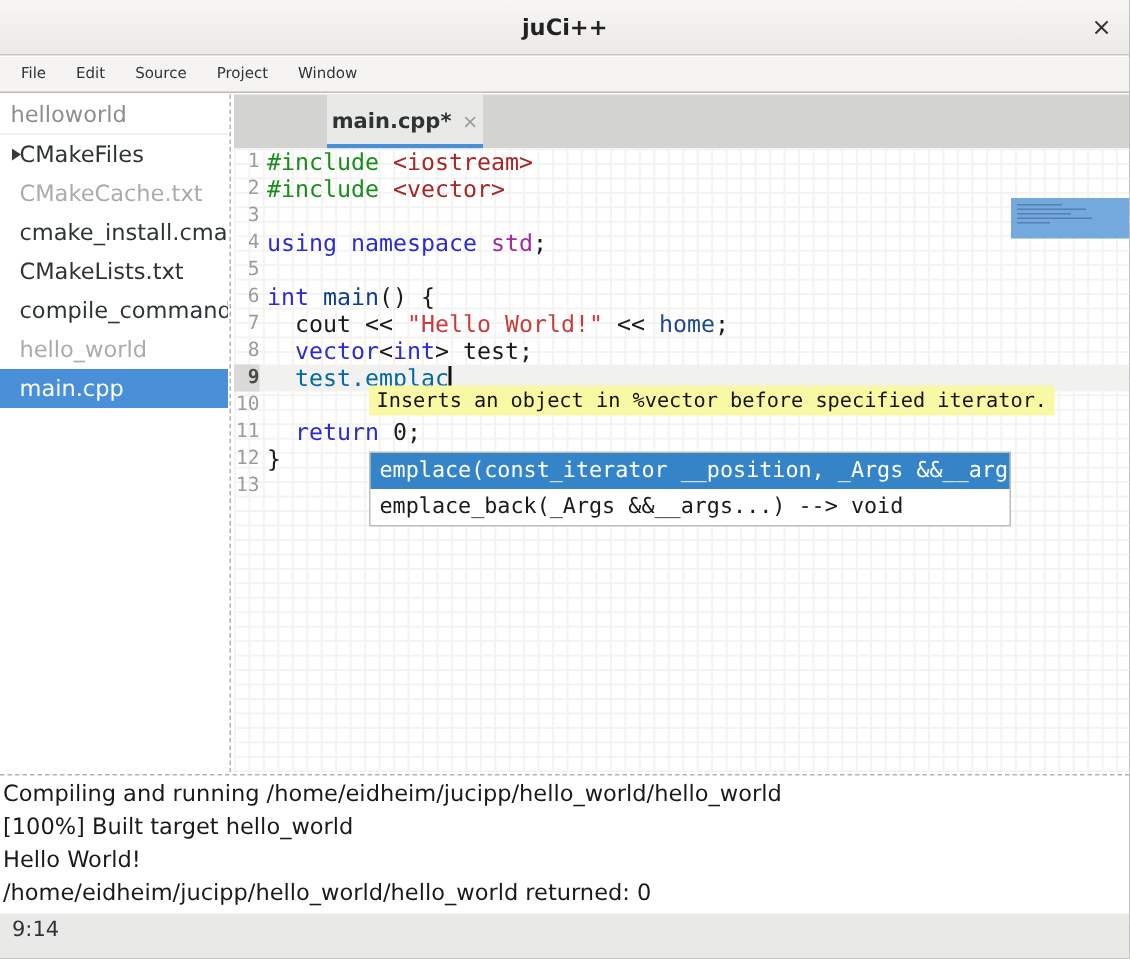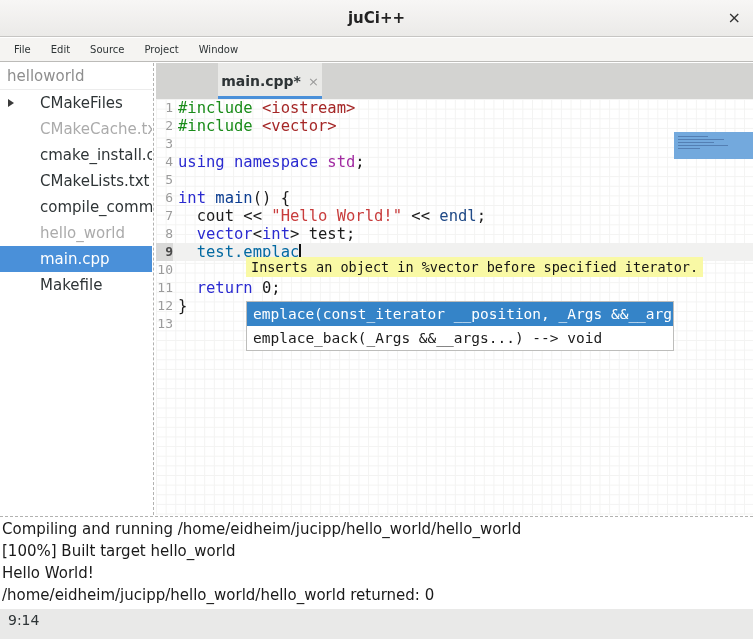--- a/index.html
+++ b/index.html
@@ -15,21 +15,21 @@
 
   
   .menubar { position:absolute; left:0; top:38px; right:0; height:24px; background:#f5f4f2;
              border-bottom:1px solid #bcbbb8; display:flex; align-items:center; padding-left:4px; }
   .menu-item { padding:0 10px; font-size:10px; color:#2e3436; }
 
   
   .sidebar { position:absolute; left:0; top:63px; width:152px; bottom:124px; background:#fff; overflow:hidden; }
   .project-row { height:27px; line-height:27px; padding-left:7px; color:#8e8e8e; font-size:15px;
                  border-bottom:1px solid #ececec; white-space:nowrap; }
-  .file-item { position:relative; height:26px; line-height:26px; padding-left:40px; font-size:15px;
+  .file-item { position:relative; height:26px; line-height:26px; padding-left:13px; font-size:15px;
                color:#2e3436; white-space:nowrap; overflow:hidden; }
   .file-item.muted { color:#ababab; }
   .file-item.selected { background:var(--accent,#4a90d9); color:#fff; }
   .arrow { display:none; position:absolute; left:8px; top:50%; transform:translateY(-50%);
            width:0; height:0; border-left:6px solid #3a3a3a; border-top:4px solid transparent; border-bottom:4px solid transparent; }
   .file-item.dir .arrow { display:block; }
 
   
   .vsplit { position:absolute; left:152px; top:63px; width:4px; bottom:124px; background:#fff; }
   .vsplit::after { content:""; position:absolute; left:1px; top:0; bottom:0; border-left:1px dashed #b2b2b0; }
@@ -127,24 +127,20 @@
           <span class="fname">compile_commands.json</span>
         </div>
         <div class="file-item muted">
           
           <span class="fname">hello_world</span>
         </div>
         <div class="file-item selected">
           
           <span class="fname">main.cpp</span>
         </div>
-        <div class="file-item">
-          
-          <span class="fname">Makefile</span>
-        </div>
       </div>
   </div>
 
   <div class="vsplit"></div>
 
   <div class="editor-pane">
     <div class="tabbar">
       <div class="tab">
         <span class="tab-label">main.cpp*</span>
         <span class="tab-close">×</span>
@@ -152,21 +148,21 @@
     </div>
 
     <div class="code-area">
       <div>
           <div class="code-row"><span class="gutter">1</span><span class="code-text"><span style="color: rgb(26, 140, 26);">#include</span><span style="color: rgb(27, 27, 27);"> </span><span style="color: rgb(165, 39, 39);">&lt;iostream&gt;</span></span></div>
           <div class="code-row"><span class="gutter">2</span><span class="code-text"><span style="color: rgb(26, 140, 26);">#include</span><span style="color: rgb(27, 27, 27);"> </span><span style="color: rgb(165, 39, 39);">&lt;vector&gt;</span></span></div>
           <div class="code-row"><span class="gutter">3</span><span class="code-text"></span></div>
           <div class="code-row"><span class="gutter">4</span><span class="code-text"><span style="color: rgb(43, 43, 208);">using</span><span style="color: rgb(27, 27, 27);"> </span><span style="color: rgb(43, 43, 208);">namespace</span><span style="color: rgb(27, 27, 27);"> </span><span style="color: rgb(161, 43, 161);">std</span><span style="color: rgb(27, 27, 27);">;</span></span></div>
           <div class="code-row"><span class="gutter">5</span><span class="code-text"></span></div>
           <div class="code-row"><span class="gutter">6</span><span class="code-text"><span style="color: rgb(43, 43, 208);">int</span><span style="color: rgb(27, 27, 27);"> </span><span style="color: rgb(11, 61, 145);">main</span><span style="color: rgb(27, 27, 27);">() {</span></span></div>
-          <div class="code-row"><span class="gutter">7</span><span class="code-text"><span style="color: rgb(27, 27, 27);">  cout &lt;&lt; </span><span style="color: rgb(200, 60, 60);">"Hello World!"</span><span style="color: rgb(27, 27, 27);"> &lt;&lt; </span><span style="color: rgb(32, 74, 135);">endl</span><span style="color: rgb(27, 27, 27);">;</span></span></div>
+          <div class="code-row"><span class="gutter">7</span><span class="code-text"><span style="color: rgb(27, 27, 27);">  cout &lt;&lt; </span><span style="color: rgb(200, 60, 60);">"Hello World!"</span><span style="color: rgb(27, 27, 27);"> &lt;&lt; </span><span style="color: rgb(32, 74, 135);">home</span><span style="color: rgb(27, 27, 27);">;</span></span></div>
           <div class="code-row"><span class="gutter">8</span><span class="code-text"><span style="color: rgb(27, 27, 27);">  </span><span style="color: rgb(43, 43, 208);">vector</span><span style="color: rgb(27, 27, 27);">&lt;</span><span style="color: rgb(43, 43, 208);">int</span><span style="color: rgb(27, 27, 27);">&gt; test;</span></span></div>
           <div class="code-row current"><span class="gutter">9</span><span class="code-text"><span style="color: #0369a1;">  test.emplac</span><span class="cursor"></span></span></div>
           <div class="code-row"><span class="gutter">10</span><span class="code-text"></span></div>
           <div class="code-row"><span class="gutter">11</span><span class="code-text"><span style="color: rgb(27, 27, 27);">  </span><span style="color: rgb(43, 43, 208);">return</span><span style="color: rgb(27, 27, 27);"> 0;</span></span></div>
           <div class="code-row"><span class="gutter">12</span><span class="code-text"><span style="color: rgb(27, 27, 27);">}</span></span></div>
           <div class="code-row"><span class="gutter">13</span><span class="code-text"></span></div>
         </div>
 
       <div class="minimap">
         <div class="mini-bar" style="width:30px"></div>

